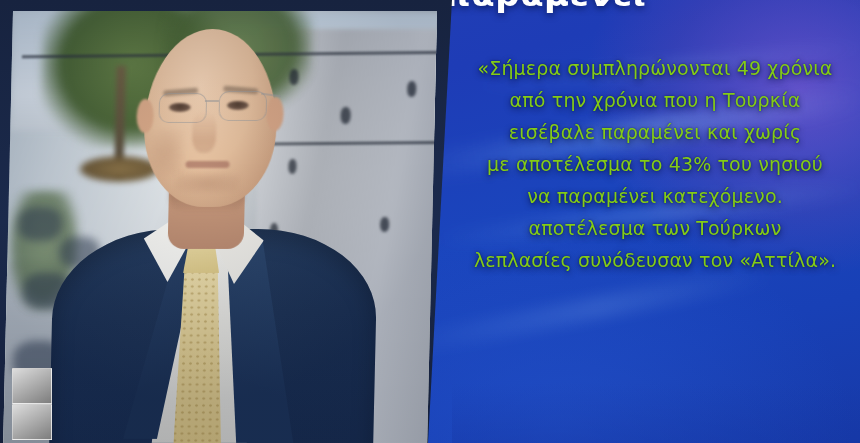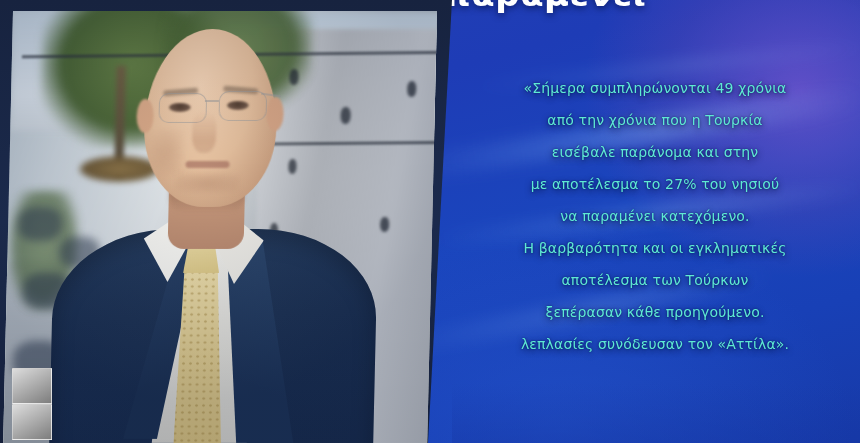--- a/index.html
+++ b/index.html
@@ -334,27 +334,26 @@
   }
   .thumb-1 { top: 368px; }
   .thumb-2 { top: 404px; }
 
   
   .quote-block {
     position: absolute;
     left: 452px; top: 52px;
     width: 406px;
     text-align: center;
-    color: #5eead4;
-    font-size: 14px;
+    color: #84cc16;
+    font-size: 19px;
     line-height: 32px;
     font-weight: 500;
     letter-spacing: .15px;
     text-shadow: 0 2px 6px rgba(5,14,60,0.85), 0 0 2px rgba(5,14,60,0.6);
-    margin-top: 20px;
   }
   .quote-line { white-space: nowrap; }
 
   .blue-bar-bottom {
     position: absolute;
     left: 452px; bottom: 0; width: 408px; height: 60px;
     background: linear-gradient(180deg, rgba(22,58,170,0.0) 0%, rgba(20,52,162,0.35) 100%);
     pointer-events: none;
   }
 </style>
@@ -438,24 +437,22 @@
       <div class="photo-soft"></div>
     </div>
 
     <div class="thumb thumb-1"></div>
     <div class="thumb thumb-2"></div>
   </div>
 
   <div class="quote-block">
     <div class="quote-line">«Σήμερα συμπληρώνονται 49 χρόνια</div>
     <div class="quote-line">από την χρόνια που η Τουρκία</div>
-    <div class="quote-line">εισέβαλε παράνομα και στην</div>
-    <div class="quote-line">με αποτέλεσμα το 27% του νησιού</div>
+    <div class="quote-line">εισέβαλε παραμένει και χωρίς</div>
+    <div class="quote-line">με αποτέλεσμα το 43% του νησιού</div>
     <div class="quote-line">να παραμένει κατεχόμενο.</div>
-    <div class="quote-line">Η βαρβαρότητα και οι εγκληματικές</div>
     <div class="quote-line">αποτέλεσμα των Τούρκων</div>
-    <div class="quote-line">ξεπέρασαν κάθε προηγούμενο.</div>
     <div class="quote-line">λεπλασίες συνόδευσαν τον «Αττίλα».</div>
   </div>
 
   <div class="blue-bar-bottom"></div>
 
 </div>
 
 </body></html>

